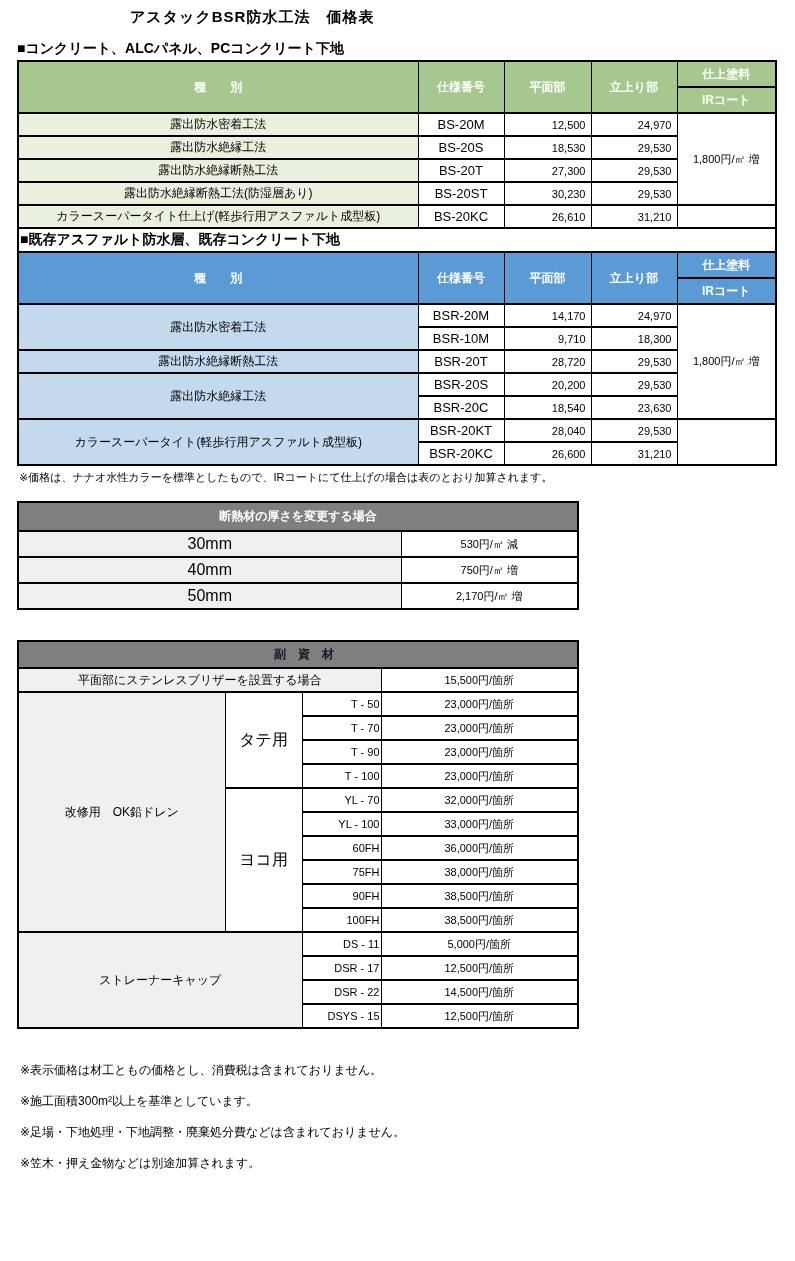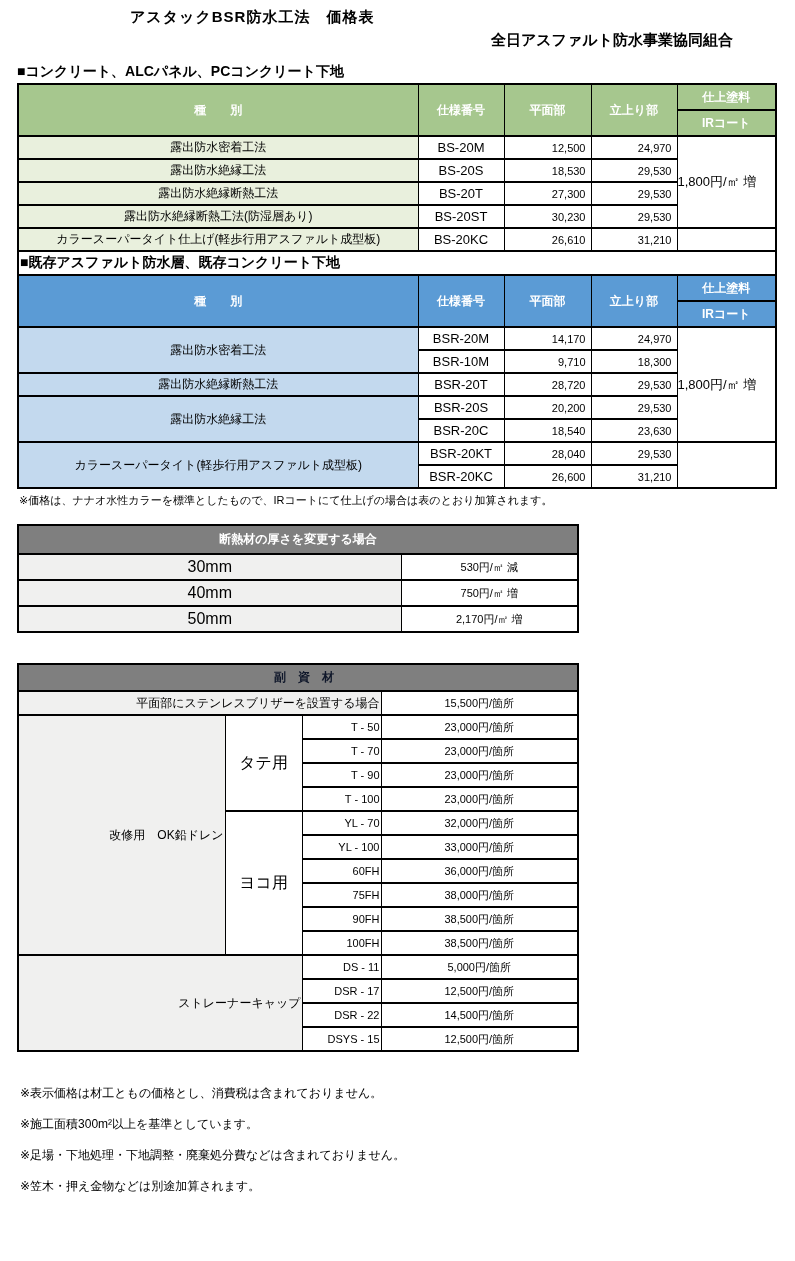--- a/index.html
+++ b/index.html
@@ -20,51 +20,50 @@
   .main td{border:1px solid #000;border-top-width:2px;border-bottom-width:2px;padding:0;}
   .hrow{height:26px;}
   .brow{height:23px;}
   .head-green td{background:#a6c78e;color:#fff;font-weight:bold;font-size:12px;text-align:center;}
   .head-blue td{background:#5b9bd5;color:#fff;font-weight:bold;font-size:12px;text-align:center;}
   .name-cell{font-size:12px;text-align:center;}
   .g-light{background:#e9f0dd;}
   .b-light{background:#c3d9ee;}
   .spec-cell{font-size:13px;text-align:center;background:#fff;}
   .num-cell{font-size:11px;text-align:right;padding-right:5px !important;background:#fff;}
-  .ir-cell{font-size:13px;background:#fff;margin-top:34px;}
+  .ir-cell{font-size:11px;text-align:center;background:#fff;margin-top:34px;}
   .sec2-row td{background:#fff;font-size:14px;font-weight:bold;text-align:left;padding-left:1px;height:22px;}
 
   .price-note{margin:4px 0 0 19px;font-size:11px;}
 
   
   .ins{margin:16px 0 0 17px;width:560px;border:2px solid #000;}
   .ins td{border:1px solid #000;border-top-width:2px;border-bottom-width:2px;}
   .ins .head td{background:#7f7f7f;color:#fff;font-weight:bold;font-size:12px;text-align:center;height:25px;}
   .thick-cell{background:#f0f0ef;font-size:16px;text-align:center;height:22px;}
   .price-cell{background:#fff;font-size:11px;text-align:center;}
 
   
   .sub{margin:30px 0 0 17px;width:560px;border:2px solid #000;}
   .sub td{border:1px solid #000;border-top-width:2px;border-bottom-width:2px;}
   .sub .head td{background:#7f7f7f;color:#0f172a;font-weight:bold;font-size:12px;text-align:center;height:23px;padding-left:13px;}
   .sub tr{height:24px;}
-  .gray-cell{background:#f0f0ef;font-size:12px;text-align:right;}
+  .gray-cell{background:#f0f0ef;font-size:12px;text-align:center;}
   .subcat-cell{background:#fff;font-size:16px;text-align:center;}
   .code-cell{background:#fff;font-size:11px;text-align:right;}
 
   .footnotes{margin:33px 0 0 20px;}
   .footnote{font-size:12px;margin-bottom:14px;}
 </style>
 </head>
 <body>
 
 <div class="page">
 
   <div class="doc-title">アスタックBSR防水工法　価格表</div>
-  <div class="doc-org">全日アスファルト防水事業協同組合</div>
 
   <div class="sec-heading">■コンクリート、ALCパネル、PCコンクリート下地</div>
 
   <table class="main">
     <colgroup>
       <col style="width:400px">
         <col style="width:86px">
         <col style="width:87px">
         <col style="width:86px">
         <col style="width:99px">

